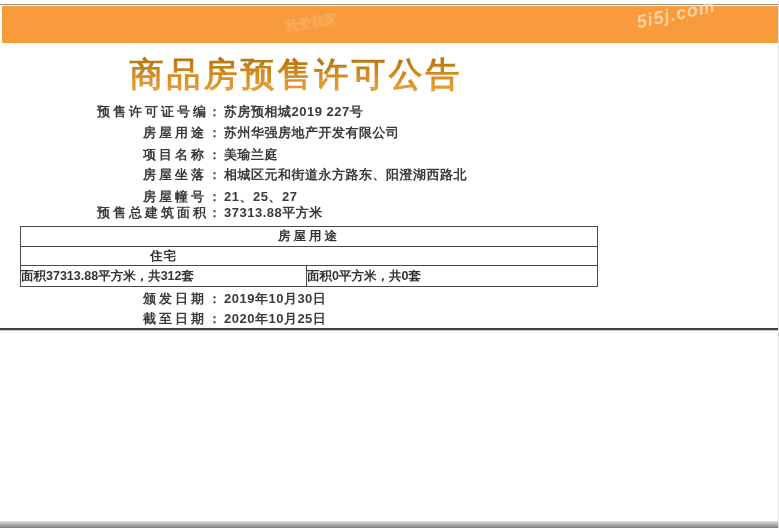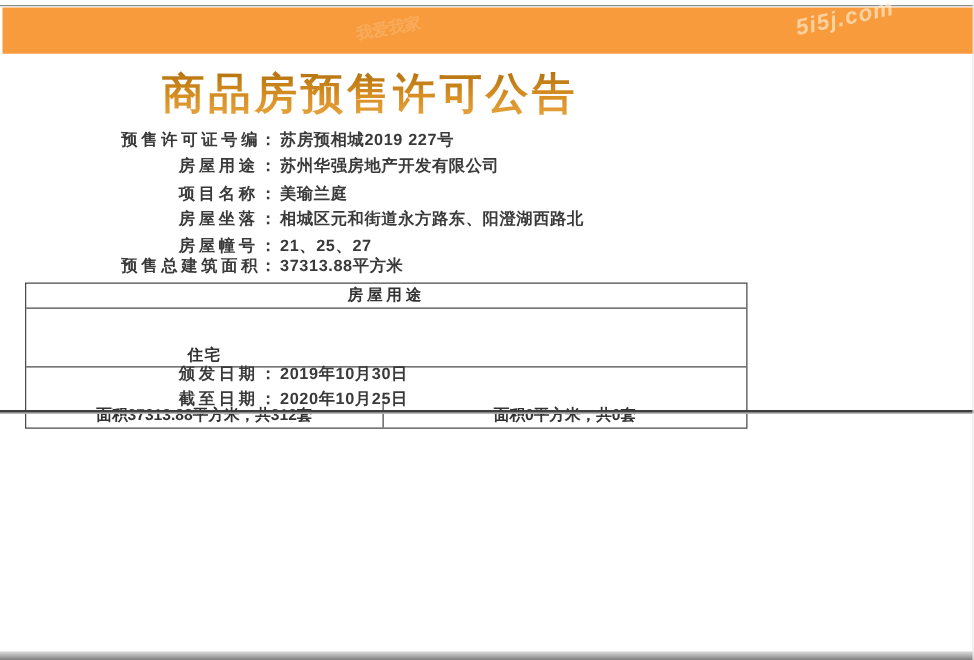--- a/index.html
+++ b/index.html
@@ -35,24 +35,24 @@
   }
   .flabel{display:inline-block;width:110px;text-align:right;letter-spacing:3px;}
   .fcolon{display:inline-block;width:15px;text-align:center;}
   .fvalue{margin-left:2px;letter-spacing:0.5px;}
   .usage-table{
     position:absolute;left:20px;top:226px;width:576px;
     border:1px solid #4a4a4a;font-size:12.5px;font-weight:600;color:#333;
     background:#fff;
   }
   .t-header{height:19px;line-height:19px;text-align:center;letter-spacing:3px;border-bottom:1px solid #4a4a4a;}
-  .t-cols,.t-vals{display:grid;grid-template-columns:285px 1fr;margin-top:28px;}
+  .t-cols,.t-vals{display:grid;grid-template-columns:285px 1fr;}
   .t-cols{border-bottom:1px solid #4a4a4a;}
   .t-cols>div{height:18px;line-height:18px;text-align:center;letter-spacing:1px;}
-  .t-vals>div{height:20px;line-height:20px;text-align:center;}
+  .t-vals>div{height:20px;line-height:20px;}
   .cell-r{border-left:1px solid #4a4a4a;}
   .rule{position:absolute;left:0;top:328px;width:779px;height:2px;background:#3f3f3f;border-bottom:1px solid #cfcfcf;}
   .bottom-bar{
     position:absolute;left:0;top:521px;width:779px;height:7px;
     background:linear-gradient(180deg,#e0e0e0 0%,#ababab 55%,#7d7d7d 100%);
   }
   .right-edge{position:absolute;right:0;top:0;width:1px;height:528px;background:#e3e3e3;}
 </style>
 </head>
 <body>

